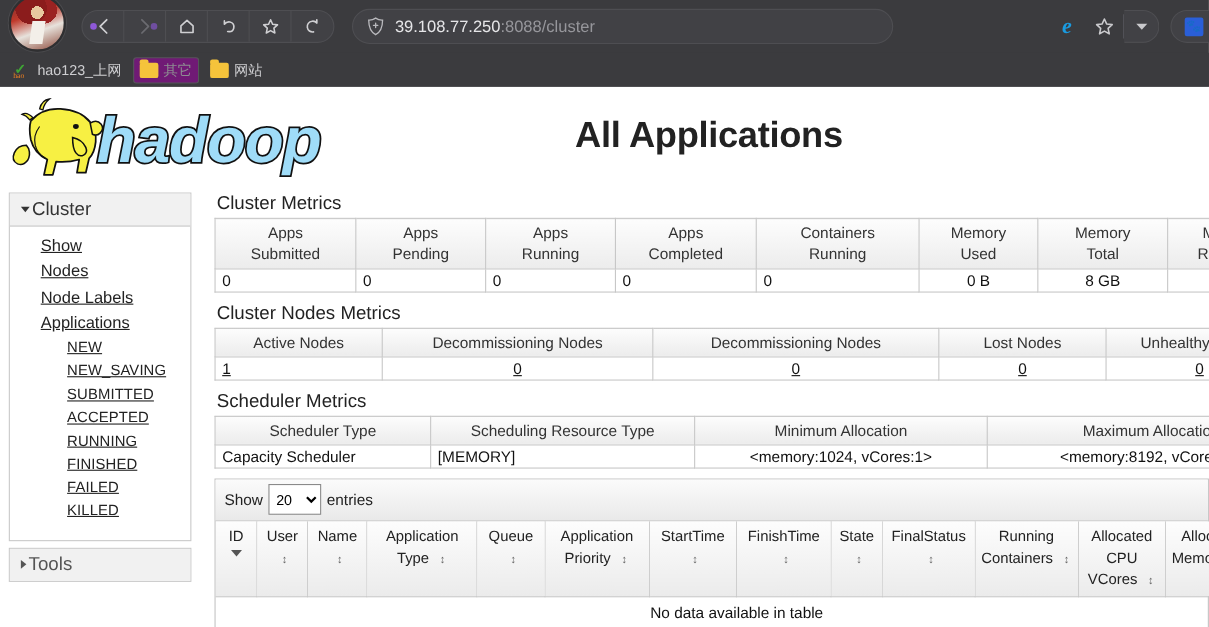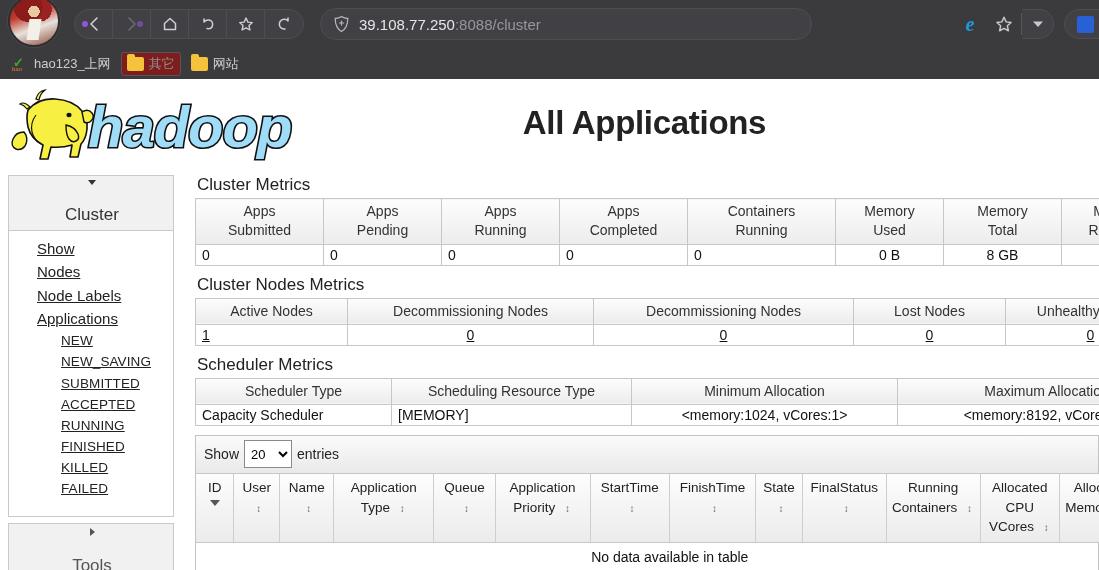--- a/index.html
+++ b/index.html
@@ -163,21 +163,21 @@
   }
   .bm {
     display: flex; align-items: center; gap: 5px;
     padding: 3px 6px;
     font-size: 13px;
     color: #cdcdd0;
     border-radius: 3px;
     white-space: nowrap;
   }
   .bm.active {
-    background: #7f1d1d;
+    background: #701a75;
     border: 1px solid #56565a;
     padding: 2px 5px;
     color: #8e8e92;
     justify-content: flex-end;
   }
   .hao-icon {
     width: 17px; height: 16px;
     position: relative;
     background: transparent;
     flex: none;
@@ -246,22 +246,21 @@
     margin-bottom: 6px;
   }
   .nav-head {
     background: #f1f1f1;
     border-bottom: 1px solid #c9c9c9;
     padding: 4px 8px 5px 10px;
     font-size: 17px;
     color: #333;
     display: flex;
     align-items: center;
-    gap: 20px;
-    flex-direction: column;
+    gap: 2px;
   }
   .nav-head.collapsed { border-bottom: none; color: #555; }
   .caret-down {
     width: 0; height: 0;
     border-left: 4px solid transparent;
     border-right: 4px solid transparent;
     border-top: 5px solid #333;
   }
   .caret-right {
     width: 0; height: 0;
@@ -532,22 +531,22 @@
         <a class="nav-link">Show</a>
         <a class="nav-link">Nodes</a>
         <a class="nav-link">Node Labels</a>
         <a class="nav-link">Applications</a>
         <a class="nav-link sub">NEW</a>
         <a class="nav-link sub">NEW_SAVING</a>
         <a class="nav-link sub">SUBMITTED</a>
         <a class="nav-link sub">ACCEPTED</a>
         <a class="nav-link sub">RUNNING</a>
         <a class="nav-link sub">FINISHED</a>
+        <a class="nav-link sub">FAILED</a>
         <a class="nav-link sub">KILLED</a>
-        <a class="nav-link sub">FAILED</a>
         <div class="nav-gap"></div>
       </div>
     </div>
 
     <div class="nav-block">
       <div class="nav-head collapsed">
         <span class="caret-right"></span>
         <span>Tools</span>
       </div>
     </div>

